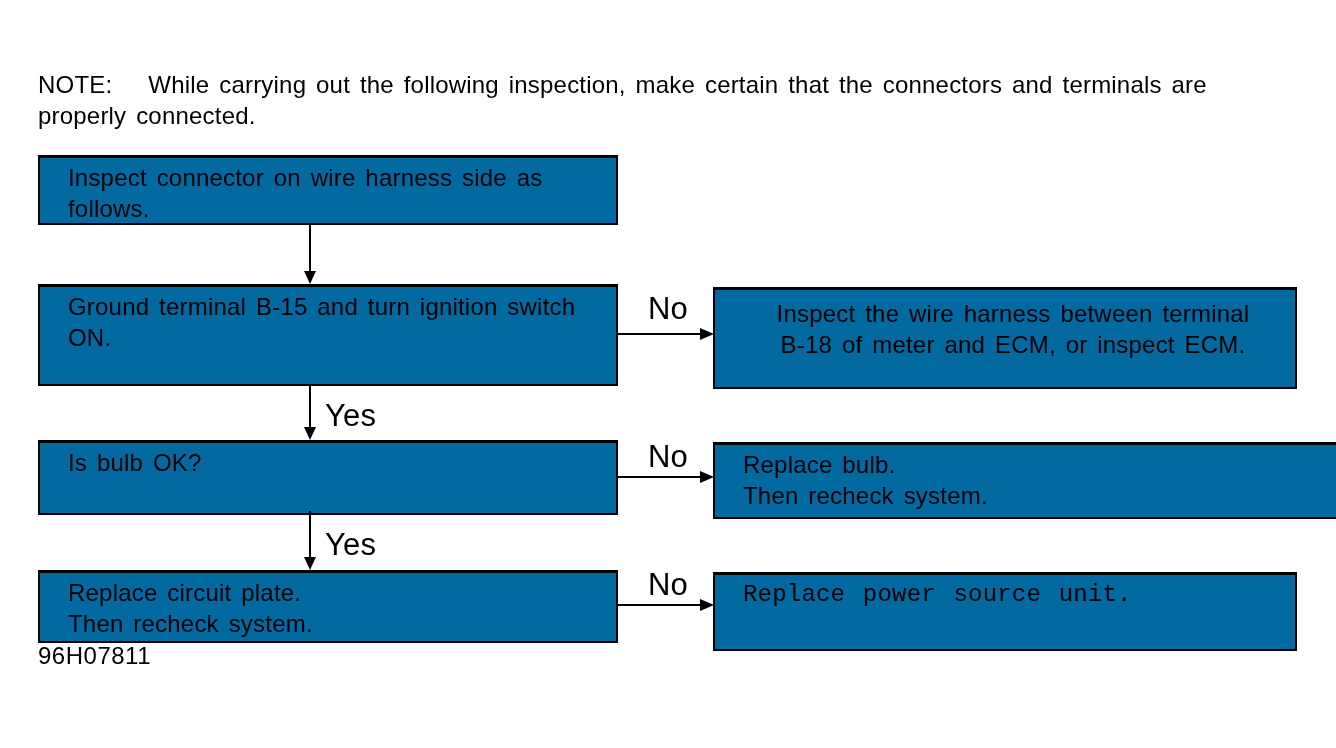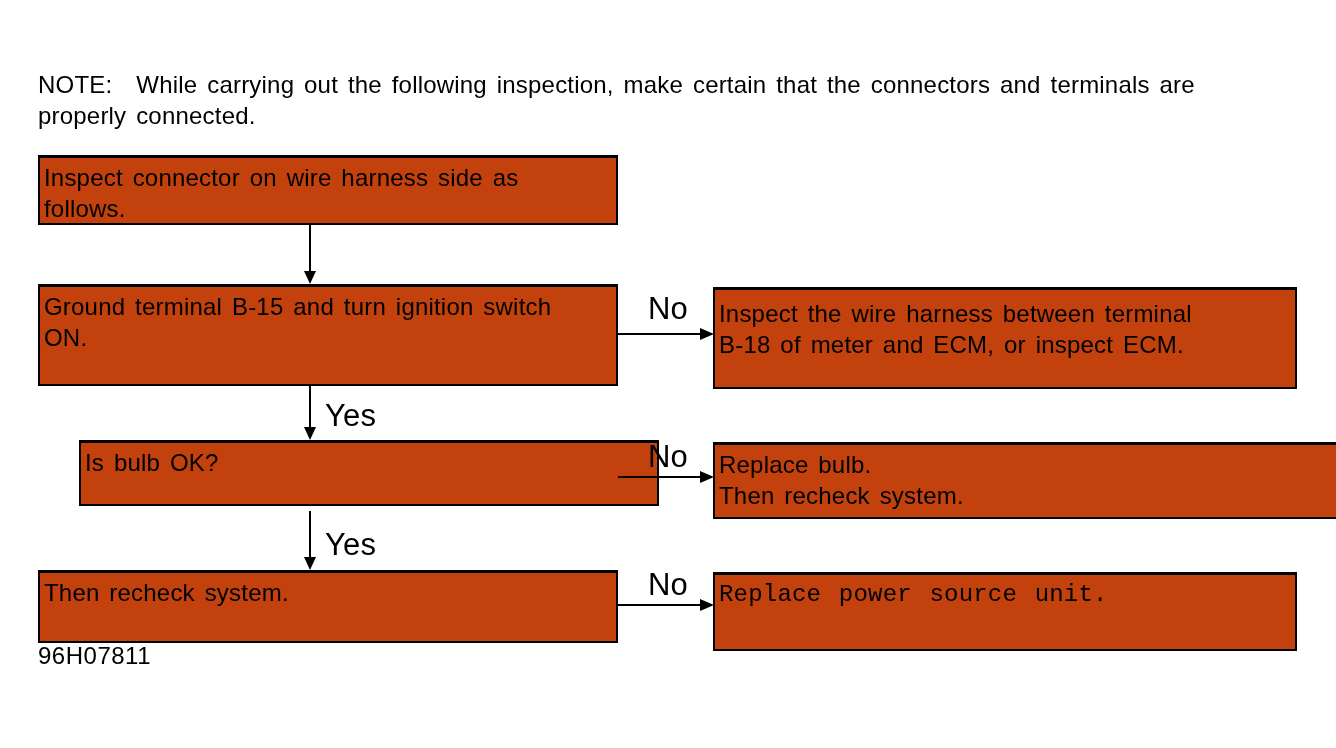--- a/index.html
+++ b/index.html
@@ -3,25 +3,25 @@
 <meta charset="utf-8">
 <style>
   html,body{margin:0;padding:0;background:#ffffff;}
   body{
     width:1336px;height:748px;position:relative;overflow:hidden;
     font-family:"Liberation Sans","DejaVu Sans",sans-serif;
     color:#000;
     -webkit-font-smoothing:antialiased;
   }
   .note{position:absolute;left:38px;top:69px;font-size:24px;line-height:31px;letter-spacing:0.2px;word-spacing:3px;white-space:nowrap;}
-  .note .note-label{display:inline-block;margin-right:24px;}
+  .note .note-label{display:inline-block;margin-right:36px;}
   .fbox{
     position:absolute;border:2px solid #000;border-top-width:3px;
-    background:#c2410c;box-sizing:border-box;
-    padding:4px 12px 0 4px;
+    background:#0369a1;box-sizing:border-box;
+    padding:4px 12px 0 28px;
     font-size:24px;line-height:31px;letter-spacing:0.2px;word-spacing:3px;white-space:nowrap;
   }
   .vline{position:absolute;width:2px;background:#000;}
   .hline{position:absolute;height:2px;background:#000;}
   .arr-down{
     position:absolute;width:0;height:0;
     border-left:6px solid transparent;border-right:6px solid transparent;
     border-top:13px solid #000;
   }
   .arr-right{
@@ -43,29 +43,30 @@
 <div class="fbox" style="left:38px;top:155px;width:580px;height:70px;">
   <div>Inspect connector on wire harness side as</div>
   <div>follows.</div>
 </div>
 
 <div class="fbox" style="left:38px;top:284px;width:580px;height:102px;">
   <div>Ground terminal B-15 and turn ignition switch</div>
   <div>ON.</div>
 </div>
 
-<div class="fbox" style="left:38px;top:440px;width:580px;height:66px;margin-left:41px;">
+<div class="fbox" style="left:38px;top:440px;width:580px;height:75px;">
   <div>Is bulb OK?</div>
 </div>
 
 <div class="fbox" style="left:38px;top:570px;width:580px;height:73px;">
+  <div>Replace circuit plate.</div>
   <div>Then recheck system.</div>
 </div>
 
-<div class="fbox" style="left:713px;top:287px;width:584px;height:102px;padding-top:8px;">
+<div class="fbox" style="left:713px;top:287px;width:584px;height:102px;padding-top:8px;text-align:center;">
   <div>Inspect the wire harness between terminal</div>
   <div>B-18 of meter and ECM, or inspect ECM.</div>
 </div>
 
 <div class="fbox" style="left:713px;top:442px;width:657px;height:77px;">
   <div>Replace bulb.</div>
   <div>Then recheck system.</div>
 </div>
 
 <div class="fbox" style="left:713px;top:572px;width:584px;height:79px;font-family:Liberation Mono, monospace;">

